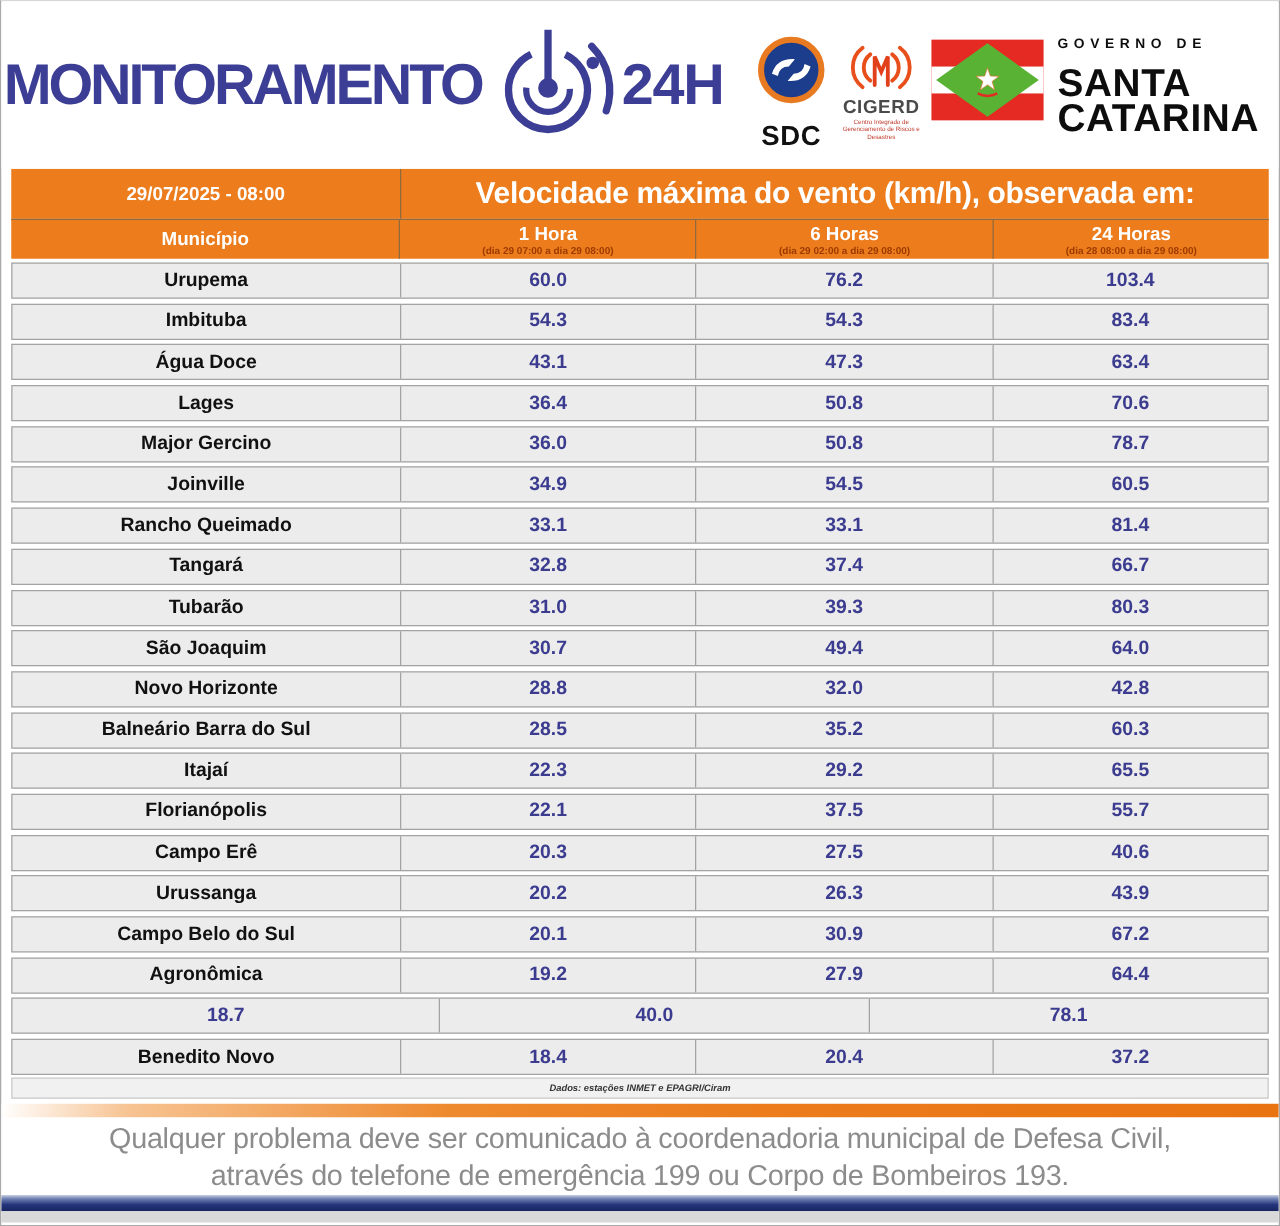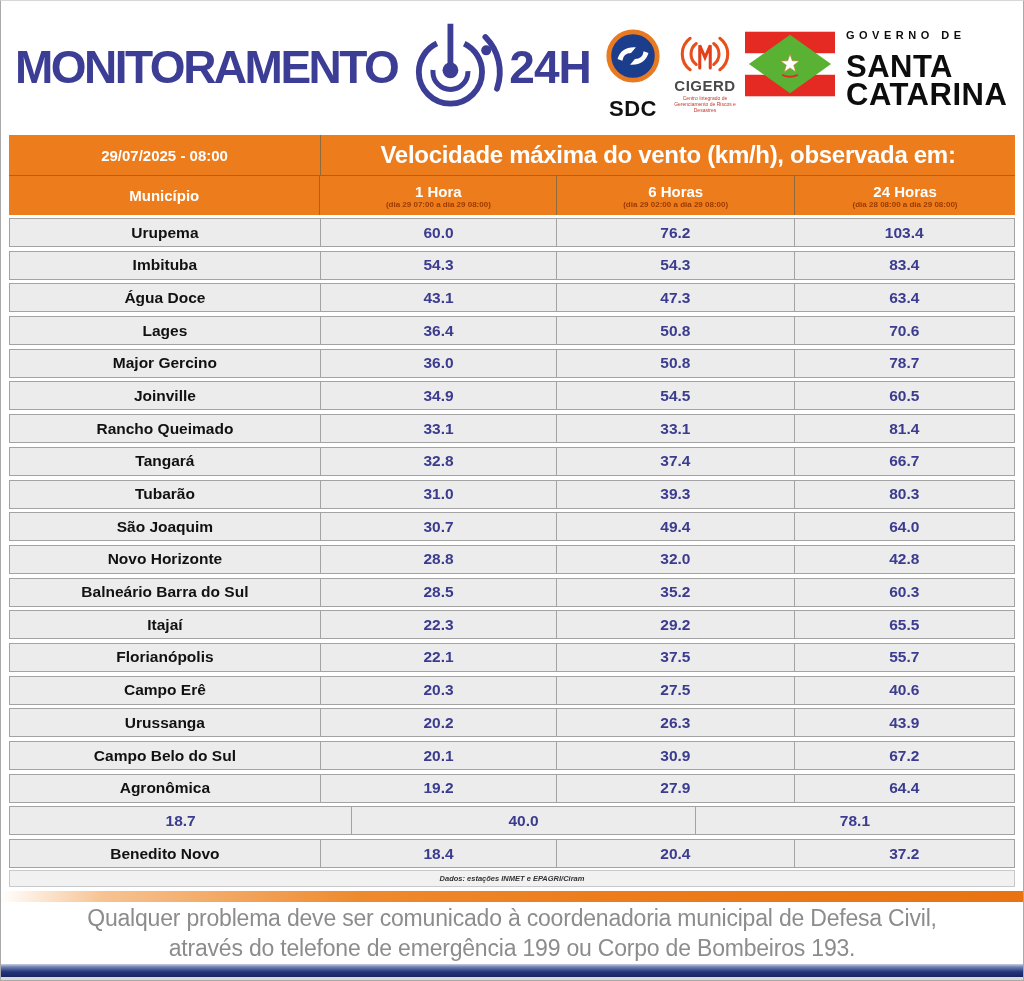--- a/index.html
+++ b/index.html
@@ -2,21 +2,21 @@
 <html><head>
 <meta charset="utf-8">
 <style>
   * { margin:0; padding:0; box-sizing:border-box; }
   body { width:1024px; height:981px; background:#fff; font-family:"Liberation Sans", sans-serif; }
   .page { position:relative; width:1024px; height:981px; background:#fff;
           border:1px solid #a9a9a9; border-top-color:#d8d8d8; overflow:hidden; }
 
   
   .header { position:relative; height:134px; background:#fff; }
-  .brand { position:absolute; left:14px; top:14px; display:flex; align-items:center; height:104px; }
+  .brand { position:absolute; left:2px; top:14px; display:flex; align-items:center; height:104px; }
   .brand-title { font-size:46px; font-weight:bold; letter-spacing:-2.5px; color:#3C3D94; }
   .radar { width:104px; height:104px; margin-left:6px; }
   .brand-suffix { font-size:46px; font-weight:bold; letter-spacing:-1px; color:#3C3D94; margin-left:2px; }
 
   .logo-sdc { position:absolute; left:601px; top:26px; width:62px; text-align:center; }
   .logo-sdc svg { width:58px; height:58px; display:block; margin:0 auto; }
   .sdc-label { font-size:22px; font-weight:bold; color:#111; letter-spacing:0.5px; margin-top:11px; }
 
   .logo-cigerd { position:absolute; left:668px; top:30px; width:72px; text-align:center; }
   .logo-cigerd svg { width:56px; height:46px; display:block; margin:0 auto; }
@@ -27,21 +27,21 @@
   .flag svg { width:90px; height:74px; display:block; }
 
   .governo { position:absolute; left:845px; top:28px; color:#0d0d0d; }
   .gov-line1 { font-size:11px; font-weight:bold; letter-spacing:4.5px; margin-bottom:12px; }
   .gov-line2, .gov-line3 { font-size:31px; font-weight:900; letter-spacing:0.5px; line-height:28px; }
 
   
   .table-wrap { margin:0 8px;border-radius:19px; }
   .orow { display:flex; background:#EC7C1C; }
   .orow1 { height:40px; }
-  .orow2 { height:40px; border-top:1px solid #8f6a3d; }
+  .orow2 { height:32px; border-top:1px solid #8f6a3d; }
   .ocell { display:flex; flex-direction:column; align-items:center; justify-content:center;
            color:#fff; font-weight:bold; border-left:1px solid #8f6a3d; }
   .ocell:first-child { border-left:none; }
   .c-mun { flex:312 0 0; }
   .c-h1  { flex:237 0 0;text-align:right; }
   .c-h6  { flex:238 0 0; }
   .c-h24 { flex:221 0 0; }
   .c-title { flex:696 0 0; }
   .odate { font-size:15px; }
   .otitle { font-size:24px; letter-spacing:-0.3px; }

